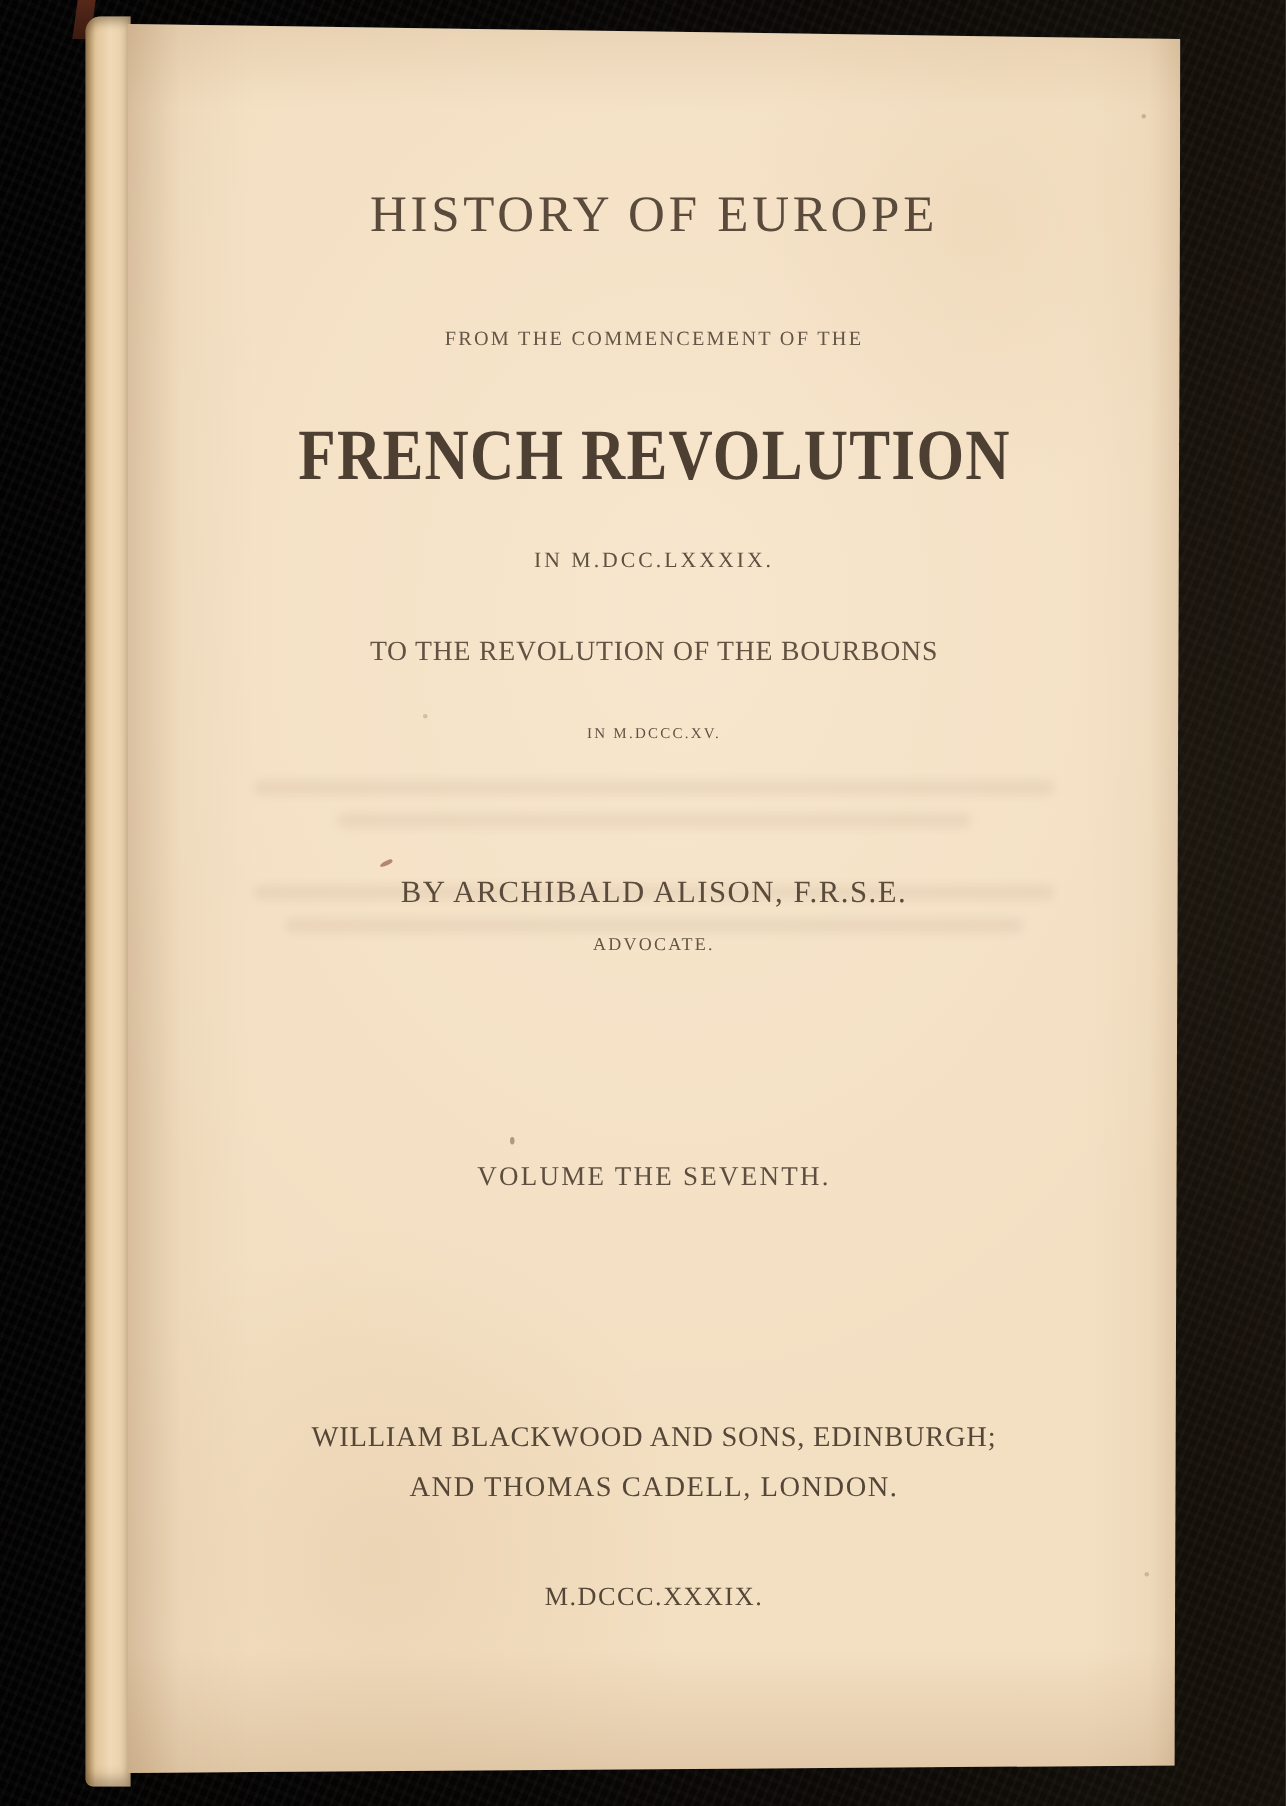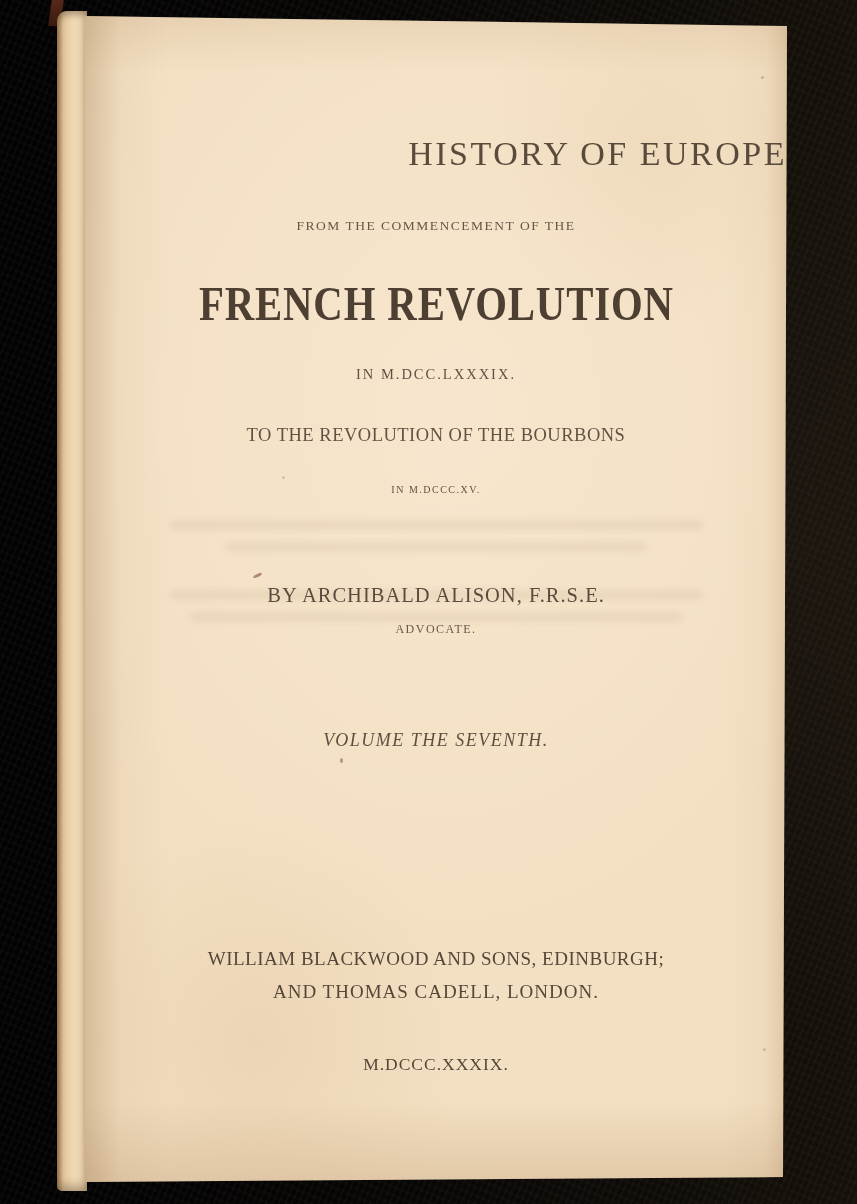--- a/index.html
+++ b/index.html
@@ -35,30 +35,30 @@
       radial-gradient(30% 20% at 80% 12%, rgba(200,160,110,0.12), transparent 75%),
       linear-gradient(90deg, rgba(150,110,65,0.30) 0%, rgba(150,110,65,0.06) 5%, transparent 12%),
       linear-gradient(270deg, rgba(150,110,65,0.22) 0%, rgba(150,110,65,0.05) 3%, transparent 9%),
       linear-gradient(180deg, rgba(165,125,80,0.16) 0%, transparent 5%, transparent 93%, rgba(160,120,75,0.22) 100%),
       #f3dfc2;
   }
   .line{
     position:absolute;left:0;width:100%;text-align:center;
     color:#45372a;white-space:nowrap;
   }
-  .t-history   {top:121px;font-size:34px;letter-spacing:2.5px;opacity:.88;text-align:right;}
+  .t-history   {top:111px;font-size:34px;letter-spacing:2.5px;opacity:.88;}
   .t-from      {top:204px;font-size:13.5px;letter-spacing:1.5px;opacity:.82;}
   .t-french    {top:262px;font-size:48px;font-weight:bold;letter-spacing:1px;opacity:.95;}
   .t-french .squeeze{display:inline-block;transform:scaleX(.85);transform-origin:50% 50%;}
   .t-date1     {top:352px;font-size:14.5px;letter-spacing:2px;opacity:.85;}
   .t-resto     {top:411px;font-size:18.5px;letter-spacing:.5px;opacity:.84;}
   .t-date2     {top:470px;font-size:10px;letter-spacing:1.5px;opacity:.85;}
   .t-author    {top:570px;font-size:20.5px;letter-spacing:1px;opacity:.87;}
   .t-advocate  {top:608px;font-size:12px;letter-spacing:1.5px;opacity:.82;}
-  .t-volume    {top:716px;font-size:18px;letter-spacing:1.5px;opacity:.86;font-style:italic;}
+  .t-volume    {top:760px;font-size:18px;letter-spacing:1.5px;opacity:.86;}
   .t-imprint1  {top:934px;font-size:19px;letter-spacing:.5px;opacity:.9;font-family:Liberation Serif, serif;}
   .t-imprint2  {top:967px;font-size:19px;letter-spacing:1px;opacity:.9;}
   .t-imprint3  {top:996px;font-size:17.5px;letter-spacing:1px;opacity:.9;margin-top:44px;}
   
   .ghost{
     position:absolute;left:12%;width:76%;height:10px;border-radius:5px;
     background:rgba(150,120,85,0.10);filter:blur(3px);
   }
   .g1{top:506px;} .g2{top:528px;width:60%;left:20%;} .g3{top:576px;} .g4{top:598px;width:70%;left:15%;}
   

